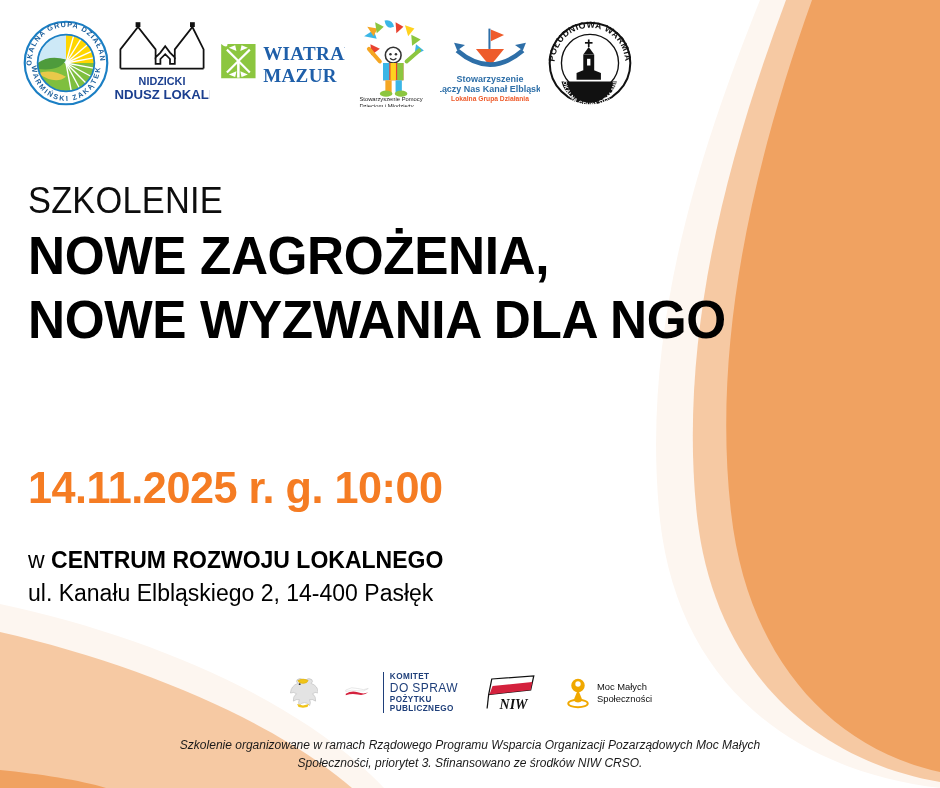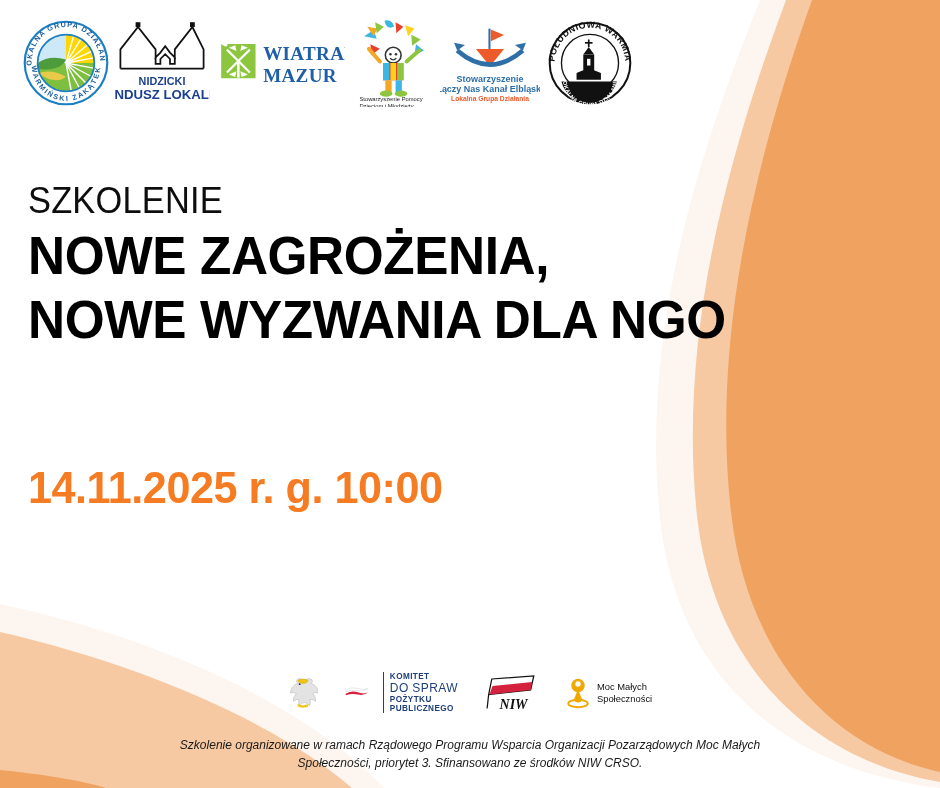--- a/index.html
+++ b/index.html
@@ -308,20 +308,25 @@
 
   <div class="headline-block">
     <div class="kicker">SZKOLENIE</div>
     <div class="headline">NOWE ZAGROŻENIA,</div>
     <div class="headline">NOWE WYZWANIA DLA NGO</div>
   </div>
 
 
   <div class="date-line">14.11.2025 r. g. 10:00</div>
 
+  <div class="venue">
+    <span class="w">w</span>
+    <span class="venue-name">CENTRUM ROZWOJU LOKALNEGO</span>
+    <span class="addr">ul. Kanału Elbląskiego 2, 14-400 Pasłęk</span>
+  </div>
 
   <div class="footer-logos">
 
     <div class="flogo">
       <svg width="30" height="34" viewBox="0 0 40 46">
         <g fill="#E3E3E3" stroke="#B9B9B9" stroke-width="0.8">
           <path d="M20,5 q-4,-3 -8,0 q-2,3 1,5 q-9,3 -10,13 q5,-2 8,1 q-5,4 -4,10 q4,-3 8,-2 q-2,4 0,8 q3,-4 7,-4 q4,0 7,4 q2,-4 0,-8 q4,-1 8,2 q1,-6 -4,-10 q3,-3 8,-1 q-1,-10 -10,-13 q3,-2 1,-5 q-4,-3 -8,0 Z"></path>
         </g>
         <path d="M13,6 q7,-4 14,0 q-1,4 -7,4 q-6,0 -7,-4 Z" fill="#F0C419" stroke="#D9A800" stroke-width="0.6"></path>
         <circle cx="15.5" cy="11" r="1.3" fill="#333"></circle>

